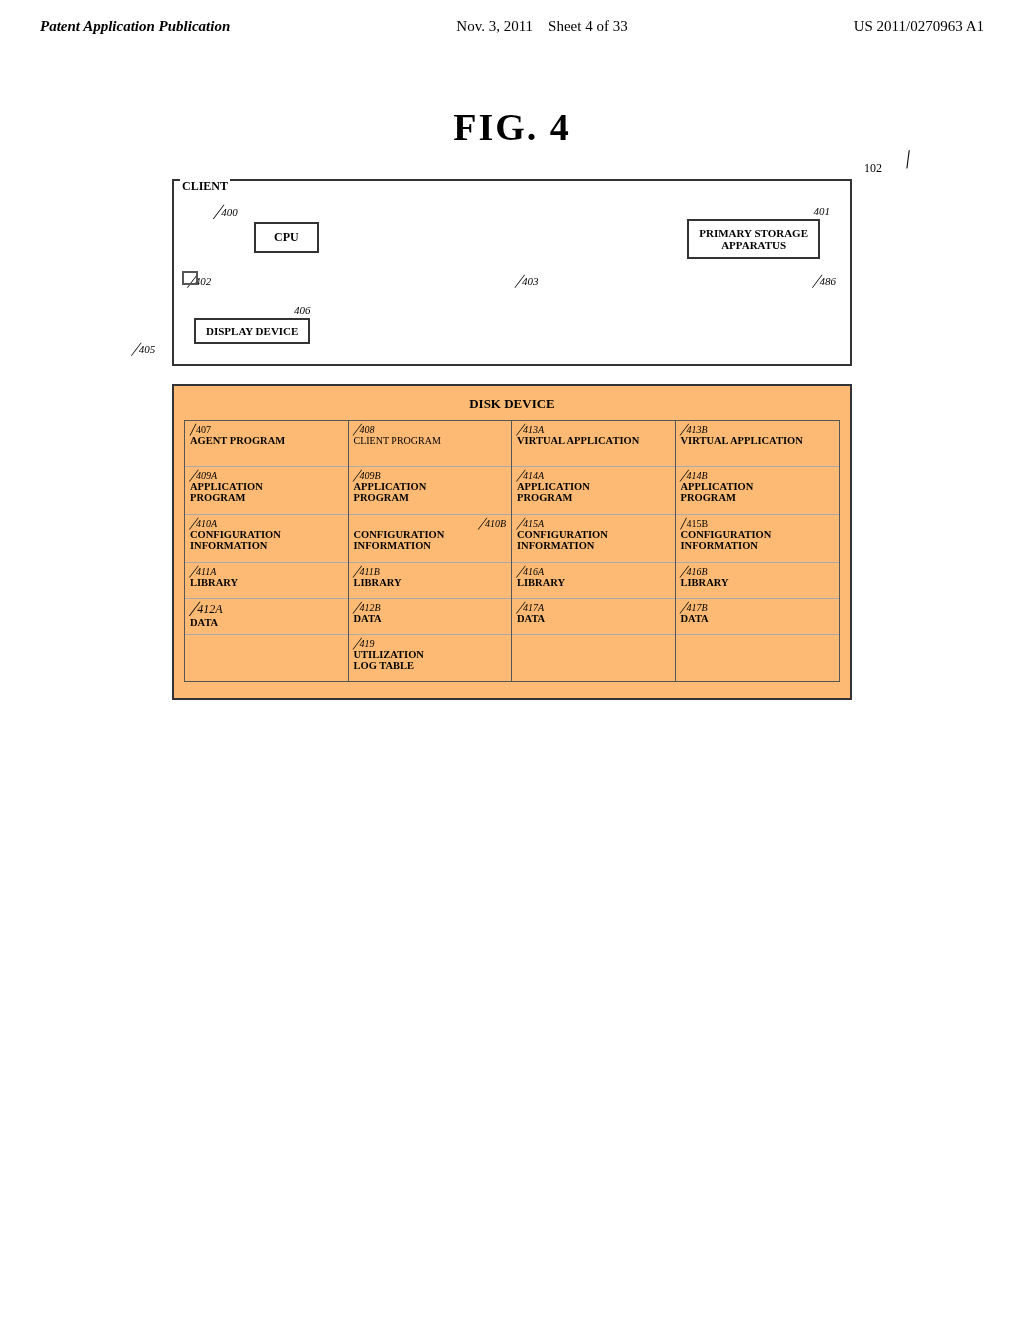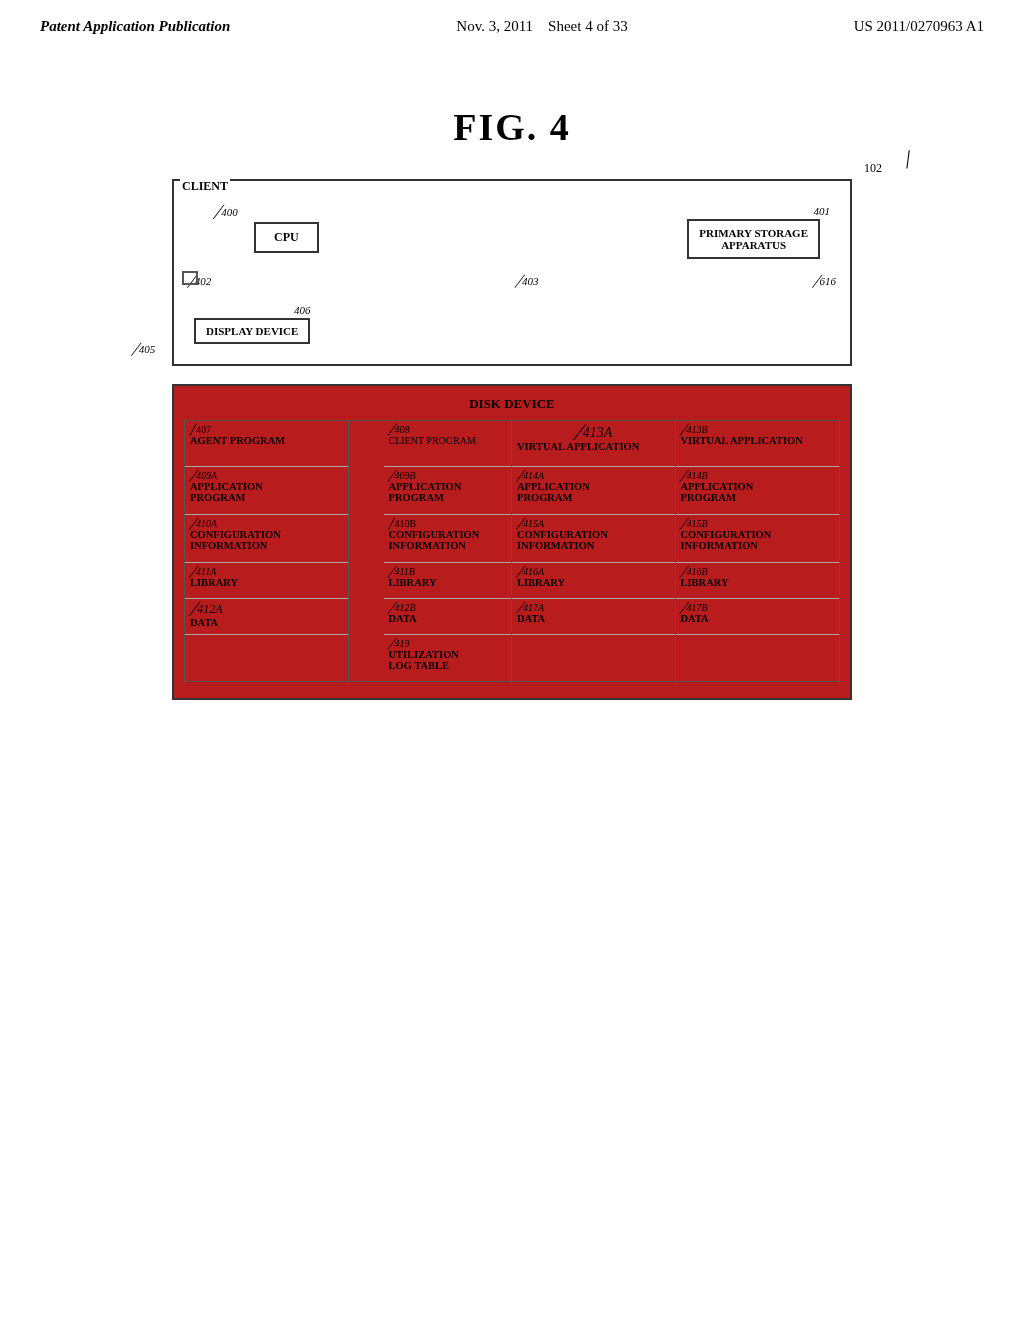--- a/index.html
+++ b/index.html
@@ -113,21 +113,21 @@
 
     
     .disk-box {
       border: 2px solid #333;
       margin-top: 18px;
       padding: 10px 10px 16px 10px;
       position: relative;
       width: 680px;
       margin-left: auto;
       margin-right: auto;
-      background: #b91c1c;
+      background: #fdba74;
     }
     .disk-label {
       text-align: center;
       font-size: 13px;
       font-weight: bold;
       margin-bottom: 8px;
     }
   </style>
 </head>
 <body>
@@ -177,21 +177,21 @@
       <div style="position:absolute; left:8px; top:90px; width:16px; height:14px; border:2px solid #555;"></div>
 
       <div style="display:flex; justify-content:space-between; margin-top:16px; padding:0 4px 2px 4px;">
         <div style="font-size:11px; font-style:italic;">
           <span>╱</span><span>402</span>
         </div>
         <div style="font-size:11px; font-style:italic; margin-left:30px;">
           <span>╱</span><span>403</span>
         </div>
         <div style="font-size:11px; font-style:italic;">
-          <span>╱</span><span>616</span>
+          <span>╱</span><span>486</span>
         </div>
       </div>
 
 
       <div style="display:flex; margin-top:14px; padding:0 10px; justify-content:space-between; align-items:flex-start;">
 
 
         <div style="display:flex; flex-direction:column; align-items:flex-end;">
           <div style="font-size:11px; font-style:italic; text-align:right; margin-bottom:2px;">
             <span>406</span>
@@ -235,34 +235,34 @@
             <div style="font-size:10.5px; font-weight:bold;">LIBRARY</div>
           </div>
 
           <div style="border-bottom:1px solid #aaa; padding:3px 5px; min-height:36px;">
             <div style="font-size:12px; font-style:italic;"><span>╱</span><span>412A</span></div>
             <div style="font-size:10.5px; font-weight:bold;">DATA</div>
           </div>
 
         </div>
 
-        <div style="border-right:1px solid #555; display:flex; flex-direction:column;margin-left:35px;">
+        <div style="border-right:1px solid #555; display:flex; flex-direction:column;">
 
           <div style="border-bottom:1px solid #aaa; padding:3px 5px; min-height:46px;">
             <div style="font-size:10px; font-style:italic;"><span>╱</span><span>408</span></div>
             <div style="font-size:10px; font-weight:normal;">CLIENT PROGRAM</div>
           </div>
 
           <div style="border-bottom:1px solid #aaa; padding:3px 5px; min-height:48px;">
             <div style="font-size:10px; font-style:italic;"><span>╱</span><span>409B</span></div>
             <div style="font-size:10.5px; font-weight:bold;">APPLICATION<br>PROGRAM</div>
           </div>
 
           <div style="border-bottom:1px solid #aaa; padding:3px 5px; min-height:48px;">
-            <div style="font-size:10px; "><span>╱</span><span>410B</span></div>
+            <div style="font-size:10px; font-style:italic;text-align:right;"><span>╱</span><span>410B</span></div>
             <div style="font-size:10.5px; font-weight:bold;">CONFIGURATION<br>INFORMATION</div>
           </div>
 
           <div style="border-bottom:1px solid #aaa; padding:3px 5px; min-height:36px;">
             <div style="font-size:10px; font-style:italic;"><span>╱</span><span>411B</span></div>
             <div style="font-size:10.5px; font-weight:bold;">LIBRARY</div>
           </div>
 
           <div style="border-bottom:1px solid #aaa; padding:3px 5px; min-height:36px;">
             <div style="font-size:10px; font-style:italic;"><span>╱</span><span>412B</span></div>
@@ -271,21 +271,21 @@
 
           <div style="padding:3px 5px; min-height:46px;">
             <div style="font-size:10px; font-style:italic;"><span>╱</span><span>419</span></div>
             <div style="font-size:10.5px; font-weight:bold;">UTILIZATION<br>LOG TABLE</div>
           </div>
         </div>
 
         <div style="border-right:1px solid #555; display:flex; flex-direction:column;">
 
           <div style="border-bottom:1px solid #aaa; padding:3px 5px; min-height:46px;">
-            <div style="font-size:14px; font-style:italic;text-align:center;"><span>╱</span><span>413A</span></div>
+            <div style="font-size:10px; font-style:italic;"><span>╱</span><span>413A</span></div>
             <div style="font-size:10.5px; font-weight:bold;">VIRTUAL APPLICATION</div>
           </div>
 
           <div style="border-bottom:1px solid #aaa; padding:3px 5px; min-height:48px;">
             <div style="font-size:10px; font-style:italic;"><span>╱</span><span>414A</span></div>
             <div style="font-size:10.5px; font-weight:bold;">APPLICATION<br>PROGRAM</div>
           </div>
 
           <div style="border-bottom:1px solid #aaa; padding:3px 5px; min-height:48px;">
             <div style="font-size:10px; font-style:italic;"><span>╱</span><span>415A</span></div>
@@ -311,21 +311,21 @@
             <div style="font-size:10px; font-style:italic;"><span>╱</span><span>413B</span></div>
             <div style="font-size:10.5px; font-weight:bold;">VIRTUAL APPLICATION</div>
           </div>
 
           <div style="border-bottom:1px solid #aaa; padding:3px 5px; min-height:48px;">
             <div style="font-size:10px; font-style:italic;"><span>╱</span><span>414B</span></div>
             <div style="font-size:10.5px; font-weight:bold;">APPLICATION<br>PROGRAM</div>
           </div>
 
           <div style="border-bottom:1px solid #aaa; padding:3px 5px; min-height:48px;">
-            <div style="font-size:10px; font-style:italic;"><span>╱</span><span>415B</span></div>
+            <div style="font-size:10px; "><span>╱</span><span>415B</span></div>
             <div style="font-size:10.5px; font-weight:bold;">CONFIGURATION<br>INFORMATION</div>
           </div>
 
           <div style="border-bottom:1px solid #aaa; padding:3px 5px; min-height:36px;">
             <div style="font-size:10px; font-style:italic;"><span>╱</span><span>416B</span></div>
             <div style="font-size:10.5px; font-weight:bold;">LIBRARY</div>
           </div>
 
           <div style="border-bottom:1px solid #aaa; padding:3px 5px; min-height:36px;">
             <div style="font-size:10px; font-style:italic;"><span>╱</span><span>417B</span></div>

